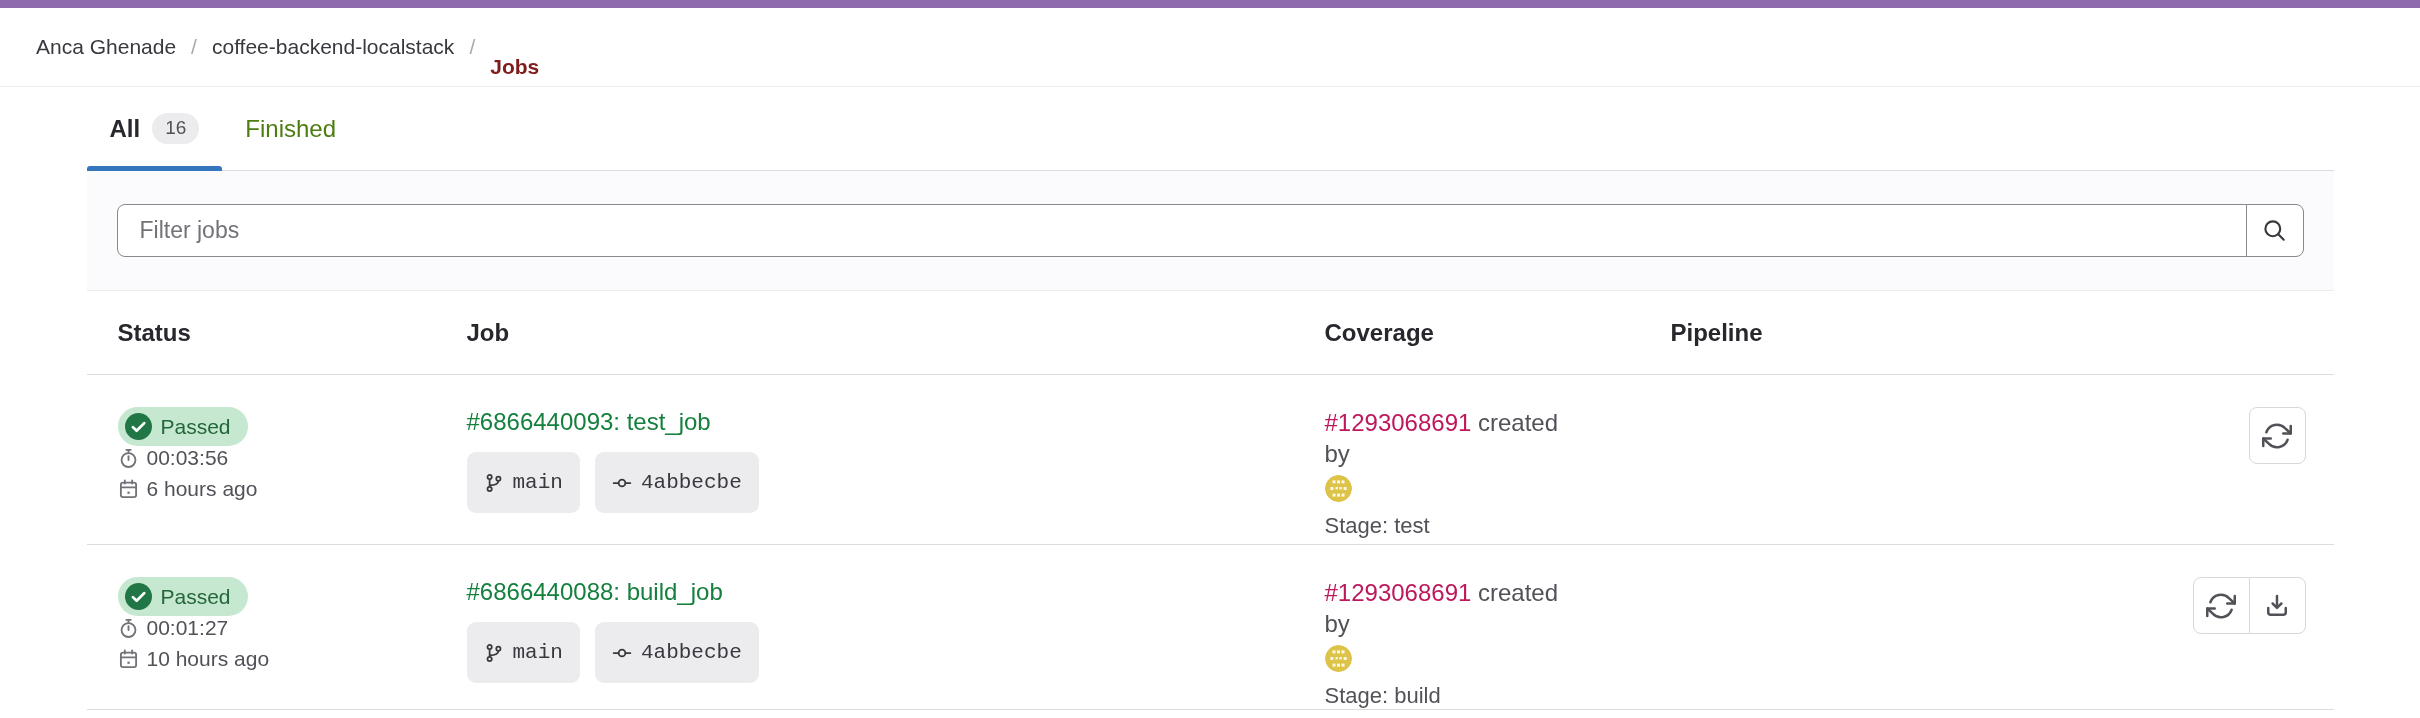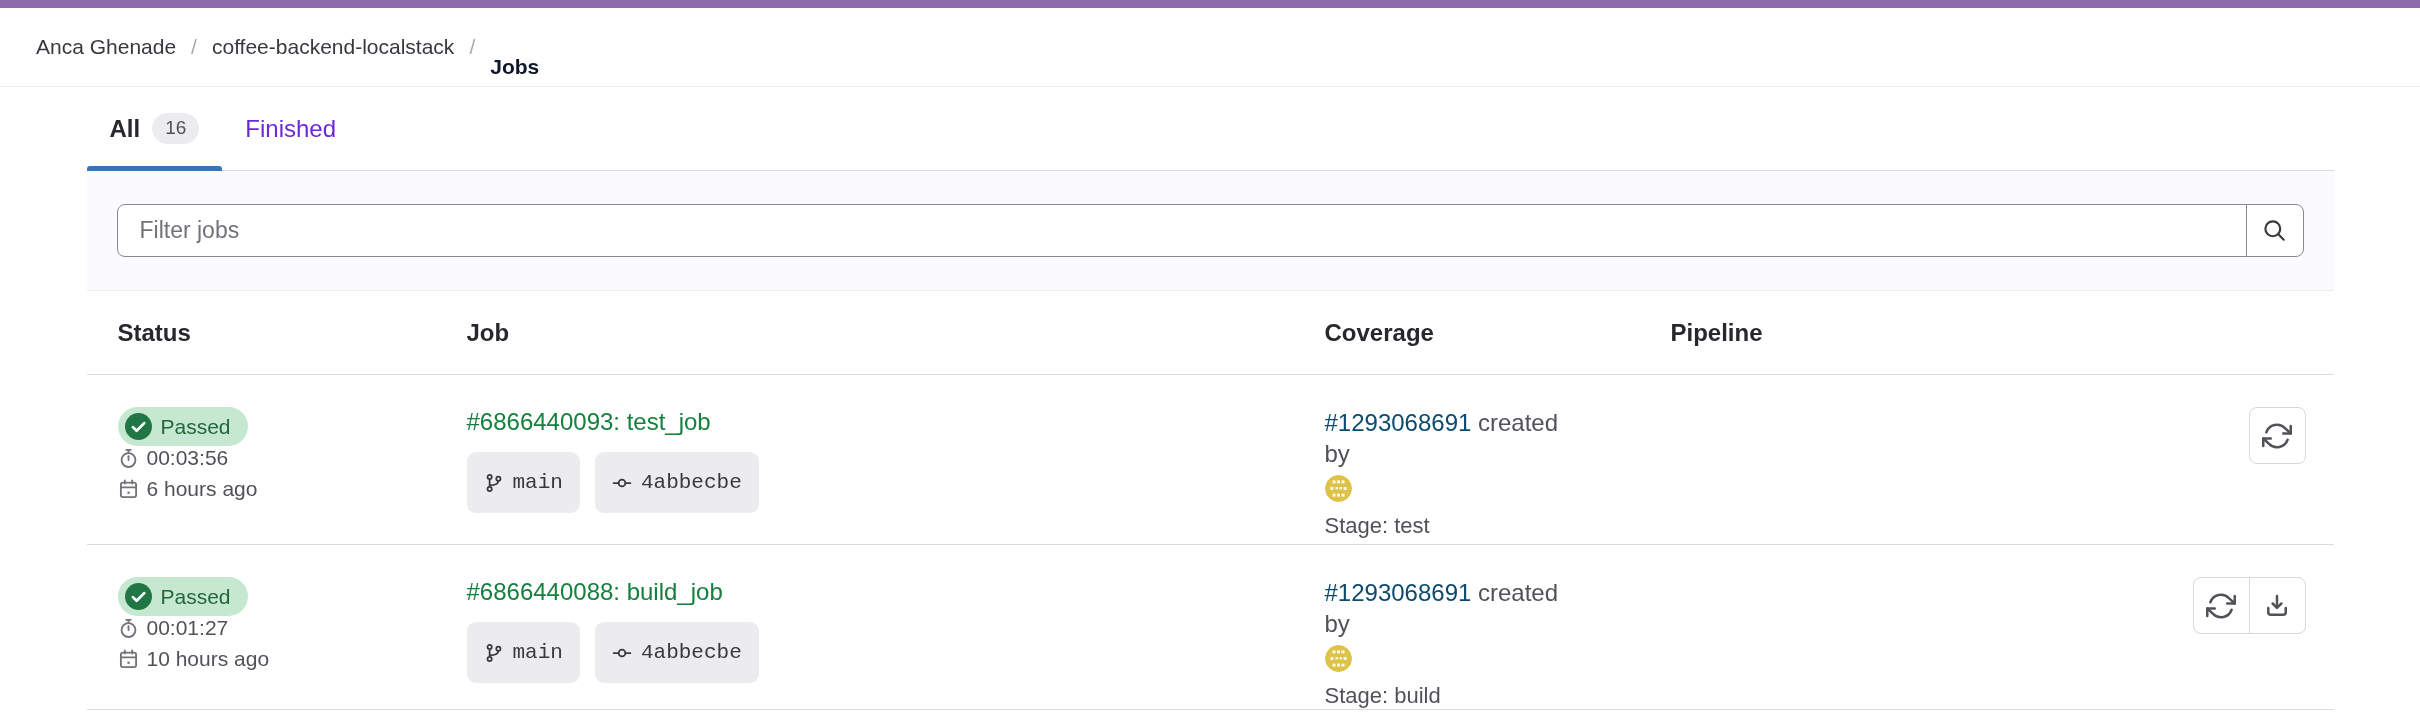--- a/index.html
+++ b/index.html
@@ -16,29 +16,29 @@
   .breadcrumb-bar {
     height: 79px;
     display: flex; align-items: center;
     padding: 0 36px;
     border-bottom: 1px solid #ececef;
     background: #fff;
   }
   .breadcrumb { display: flex; align-items: center; gap: 15px; font-size: 21px; }
   .crumb-link { color: #3a383f; text-decoration: none; cursor: pointer; }
   .crumb-sep { color: #a9a8ae; font-size: 21px; }
-  .crumb-current { color: #0f172a; font-weight: 700; margin-top: 40px; }
+  .crumb-current { color: #7f1d1d; font-weight: 700; margin-top: 40px; }
 
   .container { width: 2247px; margin: 0 auto; }
 
   
   .tabs { display: flex; border-bottom: 1px solid #dcdcde; height: 84px; align-items: stretch; }
   .tab {
     display: flex; align-items: center; gap: 12px;
-    padding: 0 23px; font-size: 24px; color: #6d28d9;
+    padding: 0 23px; font-size: 24px; color: #4d7c0f;
     position: relative; cursor: pointer; background: none; border: none;
     font-family: inherit;
   }
   .tab.active { font-weight: 700; color: #28272d; }
   .tab.active::after {
     content: ""; position: absolute; left: 0; right: 0; bottom: -1px;
     height: 5px; background: #3376bd; border-radius: 3px 3px 0 0;
   }
   .tab-count {
     background: #ececef; color: #535158; font-size: 19px; font-weight: 400;
@@ -103,21 +103,21 @@
   .pills { display: flex; gap: 15px; margin-top: 16px; }
   .pill {
     display: inline-flex; align-items: center; gap: 9px;
     background: #ececef; border-radius: 9px; padding: 19px 17px;
     font-family: "Liberation Mono", monospace; font-size: 21px; color: #3a383f;
     text-decoration: none; cursor: pointer;
   }
 
   
   .pipeline-cell { font-size: 24px; line-height: 1.3; }
-  .pipeline-link { color: #0c4a6e; text-decoration: none; cursor: pointer; }
+  .pipeline-link { color: #be185d; text-decoration: none; cursor: pointer; }
   .pipeline-text { color: #535158; }
   .avatar { vertical-align: -6px; border-radius: 50%; cursor: pointer; }
   .stage { margin-top: 10px; color: #535158; font-size: 22px; }
 
   
   .actions { grid-column: 5; justify-self: end; display: flex; }
   .icon-btn {
     width: 57px; height: 57px; background: #fff;
     border: 1px solid #d8d7dc; border-radius: 8px;
     display: flex; align-items: center; justify-content: center;

